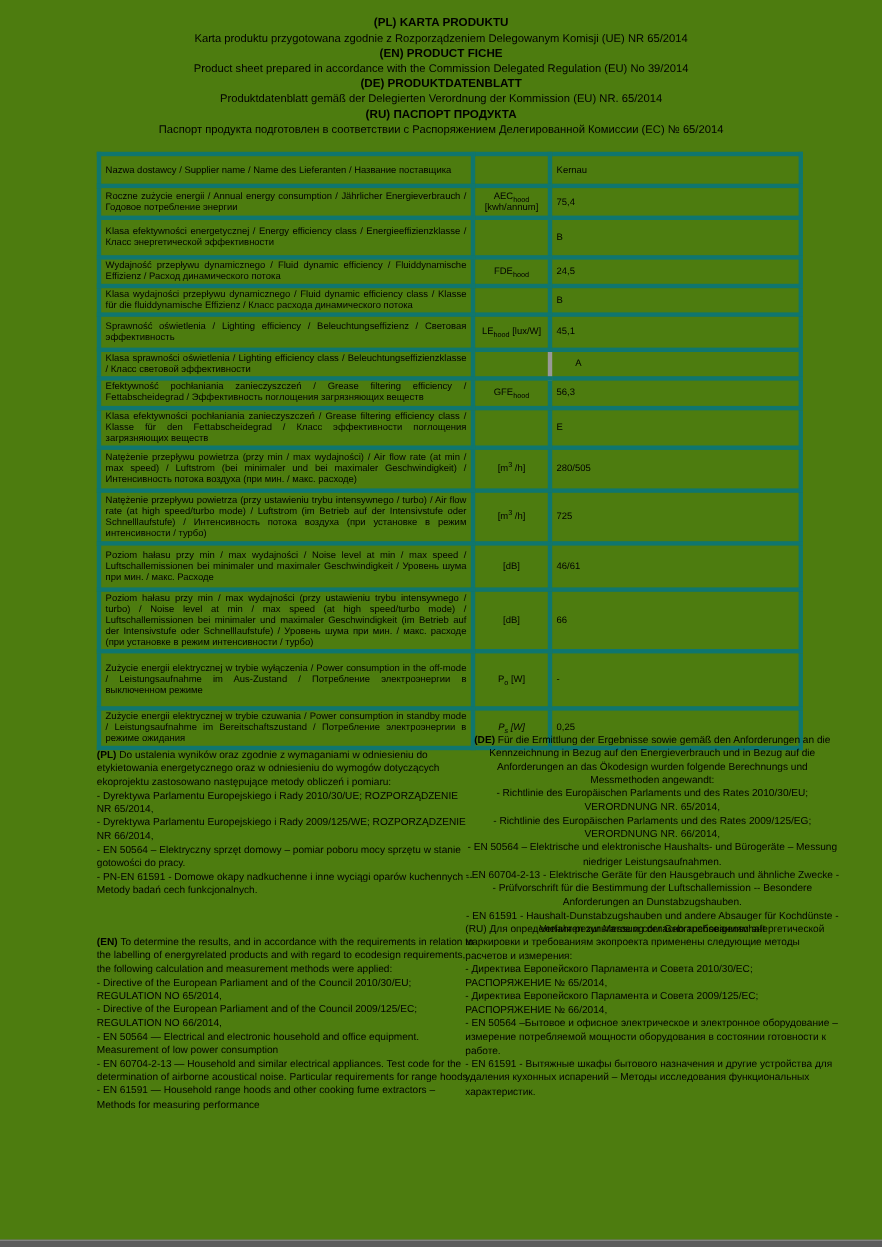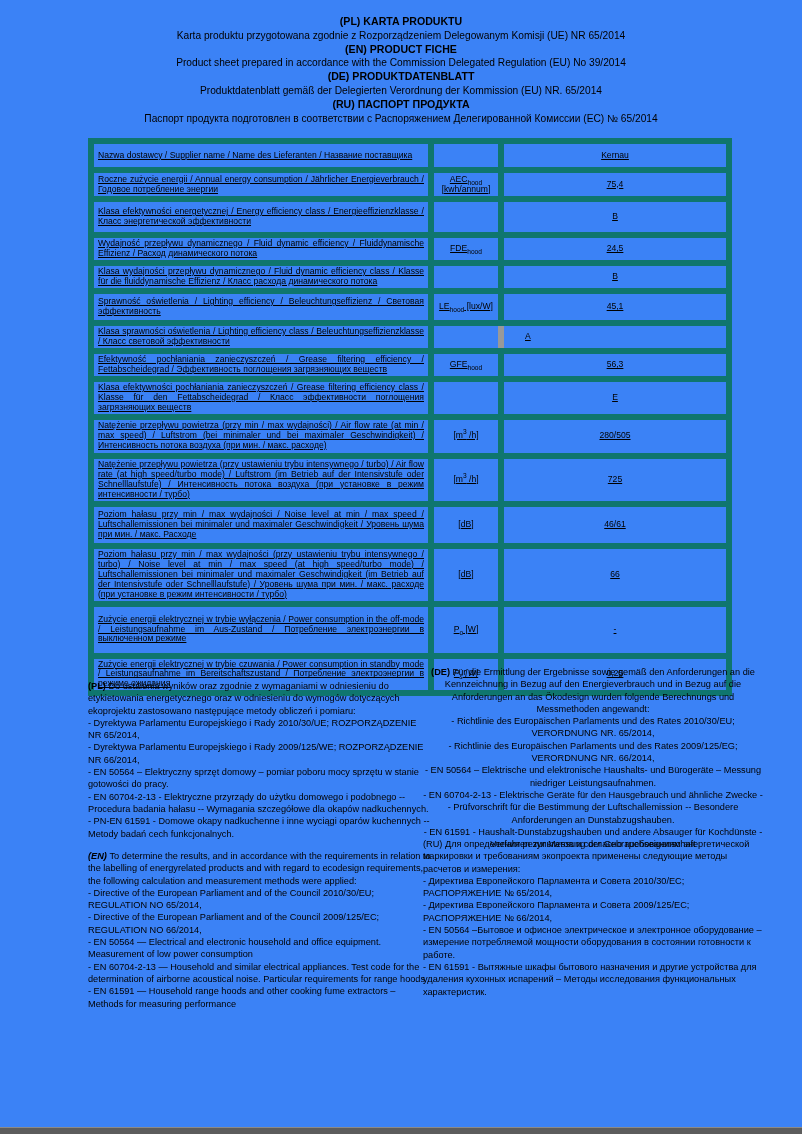--- a/index.html
+++ b/index.html
@@ -1,34 +1,34 @@
 <!DOCTYPE html>
 <html><head>
 <meta charset="utf-8">
 <style>
   html,body{margin:0;padding:0;background:#fff;}
   .page{
-    position:relative;width:802px;height:1134px;background:#3b82f6;overflow:hidden;
+    position:relative;width:802px;height:1134px;background:#4d7c0f;overflow:hidden;
     font-family:"Liberation Sans","DejaVu Sans",sans-serif;color:#000;
   }
   
   .hdr{position:absolute;top:15px;left:0;width:802px;text-align:center;}
   .hdr div{line-height:13.8px;}
   .h-bold{font-weight:bold;font-size:10.6px;}
   .h-reg{font-size:10.2px;}
   
   .ptable{
     position:absolute;top:138px;left:88px;width:638px;
     border-collapse:collapse;table-layout:fixed;
     font-size:8.6px;line-height:1.16;
   }
-  .ptable td{border:6px solid #0f766e;padding:1px 4px;vertical-align:middle;overflow:hidden;text-decoration:underline;}
+  .ptable td{border:4px solid #0f766e;padding:1px 4px;vertical-align:middle;overflow:hidden;}
   .c-desc{text-align:justify;}
   .c-sym{text-align:center;padding:1px 2px !important;}
-  .c-val{text-align:center;}
+  .c-val{}
   sub,sup{font-size:6.6px;line-height:0;}
   
   .ptable tr:nth-child(1){height:29px}
   .ptable tr:nth-child(2){height:29px}
   .ptable tr:nth-child(3){height:36px}
   .ptable tr:nth-child(4){height:26px}
   .ptable tr:nth-child(5){height:26px}
   .ptable tr:nth-child(6){height:32px}
   .ptable tr:nth-child(7){height:22px}
   .ptable tr:nth-child(8){height:27px}
@@ -152,33 +152,32 @@
           <td class="c-val">0,25</td>
         </tr>
       </tbody>
   </table>
 
   <div class="note note-pl">
       <p><span style="font-weight: bold;">(PL) </span>Do ustalenia wyników oraz zgodnie z wymaganiami w odniesieniu do etykietowania energetycznego oraz w odniesieniu do wymogów dotyczących ekoprojektu zastosowano następujące metody obliczeń i pomiaru:</p>
       <p>- Dyrektywa Parlamentu Europejskiego i Rady 2010/30/UE; ROZPORZĄDZENIE NR 65/2014,</p>
       <p>- Dyrektywa Parlamentu Europejskiego i Rady 2009/125/WE; ROZPORZĄDZENIE NR 66/2014,</p>
       <p>- EN 50564 – Elektryczny sprzęt domowy – pomiar poboru mocy sprzętu w stanie gotowości do pracy.</p>
-      <p>- EN 60704-2-13 - Elektryczne przyrządy do użytku domowego i podobnego -- Procedura badania hałasu -- Wymagania szczegółowe dla okapów nadkuchennych.</p>
       <p>- PN-EN 61591 - Domowe okapy nadkuchenne i inne wyciągi oparów kuchennych -- Metody badań cech funkcjonalnych.</p>
     </div>
   <div class="note note-de">
       <p><span style="font-weight: bold;">(DE) </span>Für die Ermittlung der Ergebnisse sowie gemäß den Anforderungen an die Kennzeichnung in Bezug auf den Energieverbrauch und in Bezug auf die Anforderungen an das Ökodesign wurden folgende Berechnungs und Messmethoden angewandt:</p>
       <p>- Richtlinie des Europäischen Parlaments und des Rates 2010/30/EU; VERORDNUNG NR. 65/2014,</p>
       <p>- Richtlinie des Europäischen Parlaments und des Rates 2009/125/EG; VERORDNUNG NR. 66/2014,</p>
       <p>- EN 50564 – Elektrische und elektronische Haushalts- und Bürogeräte – Messung niedriger Leistungsaufnahmen.</p>
       <p>- EN 60704-2-13 - Elektrische Geräte für den Hausgebrauch und ähnliche Zwecke -- Prüfvorschrift für die Bestimmung der Luftschallemission -- Besondere Anforderungen an Dunstabzugshauben.</p>
       <p>- EN 61591 - Haushalt-Dunstabzugshauben und andere Absauger für Kochdünste - Verfahren zur Messung der Gebrauchseigenschaft</p>
     </div>
   <div class="note note-en">
-      <p><span style="font-weight: bold; font-style: italic;">(EN) </span>To determine the results, and in accordance with the requirements in relation to the labelling of energyrelated products and with regard to ecodesign requirements, the following calculation and measurement methods were applied:</p>
+      <p><span style="font-weight: bold;">(EN) </span>To determine the results, and in accordance with the requirements in relation to the labelling of energyrelated products and with regard to ecodesign requirements, the following calculation and measurement methods were applied:</p>
       <p>- Directive of the European Parliament and of the Council 2010/30/EU; REGULATION NO 65/2014,</p>
       <p>- Directive of the European Parliament and of the Council 2009/125/EC; REGULATION NO 66/2014,</p>
       <p>- EN 50564 — Electrical and electronic household and office equipment. Measurement of low power consumption</p>
       <p>- EN 60704-2-13 — Household and similar electrical appliances. Test code for the determination of airborne acoustical noise. Particular requirements for range hoods</p>
       <p>- EN 61591 — Household range hoods and other cooking fume extractors – Methods for measuring performance</p>
     </div>
   <div class="note note-ru">
       <p><span>(RU) </span>Для определения результатов и согласно требованиям энергетической маркировки и требованиям экопроекта применены следующие методы расчетов и измерения:</p>
       <p>- Директива Европейского Парламента и Совета 2010/30/ЕС; РАСПОРЯЖЕНИЕ № 65/2014,</p>
       <p>- Директива Европейского Парламента и Совета 2009/125/ЕС; РАСПОРЯЖЕНИЕ № 66/2014,</p>

